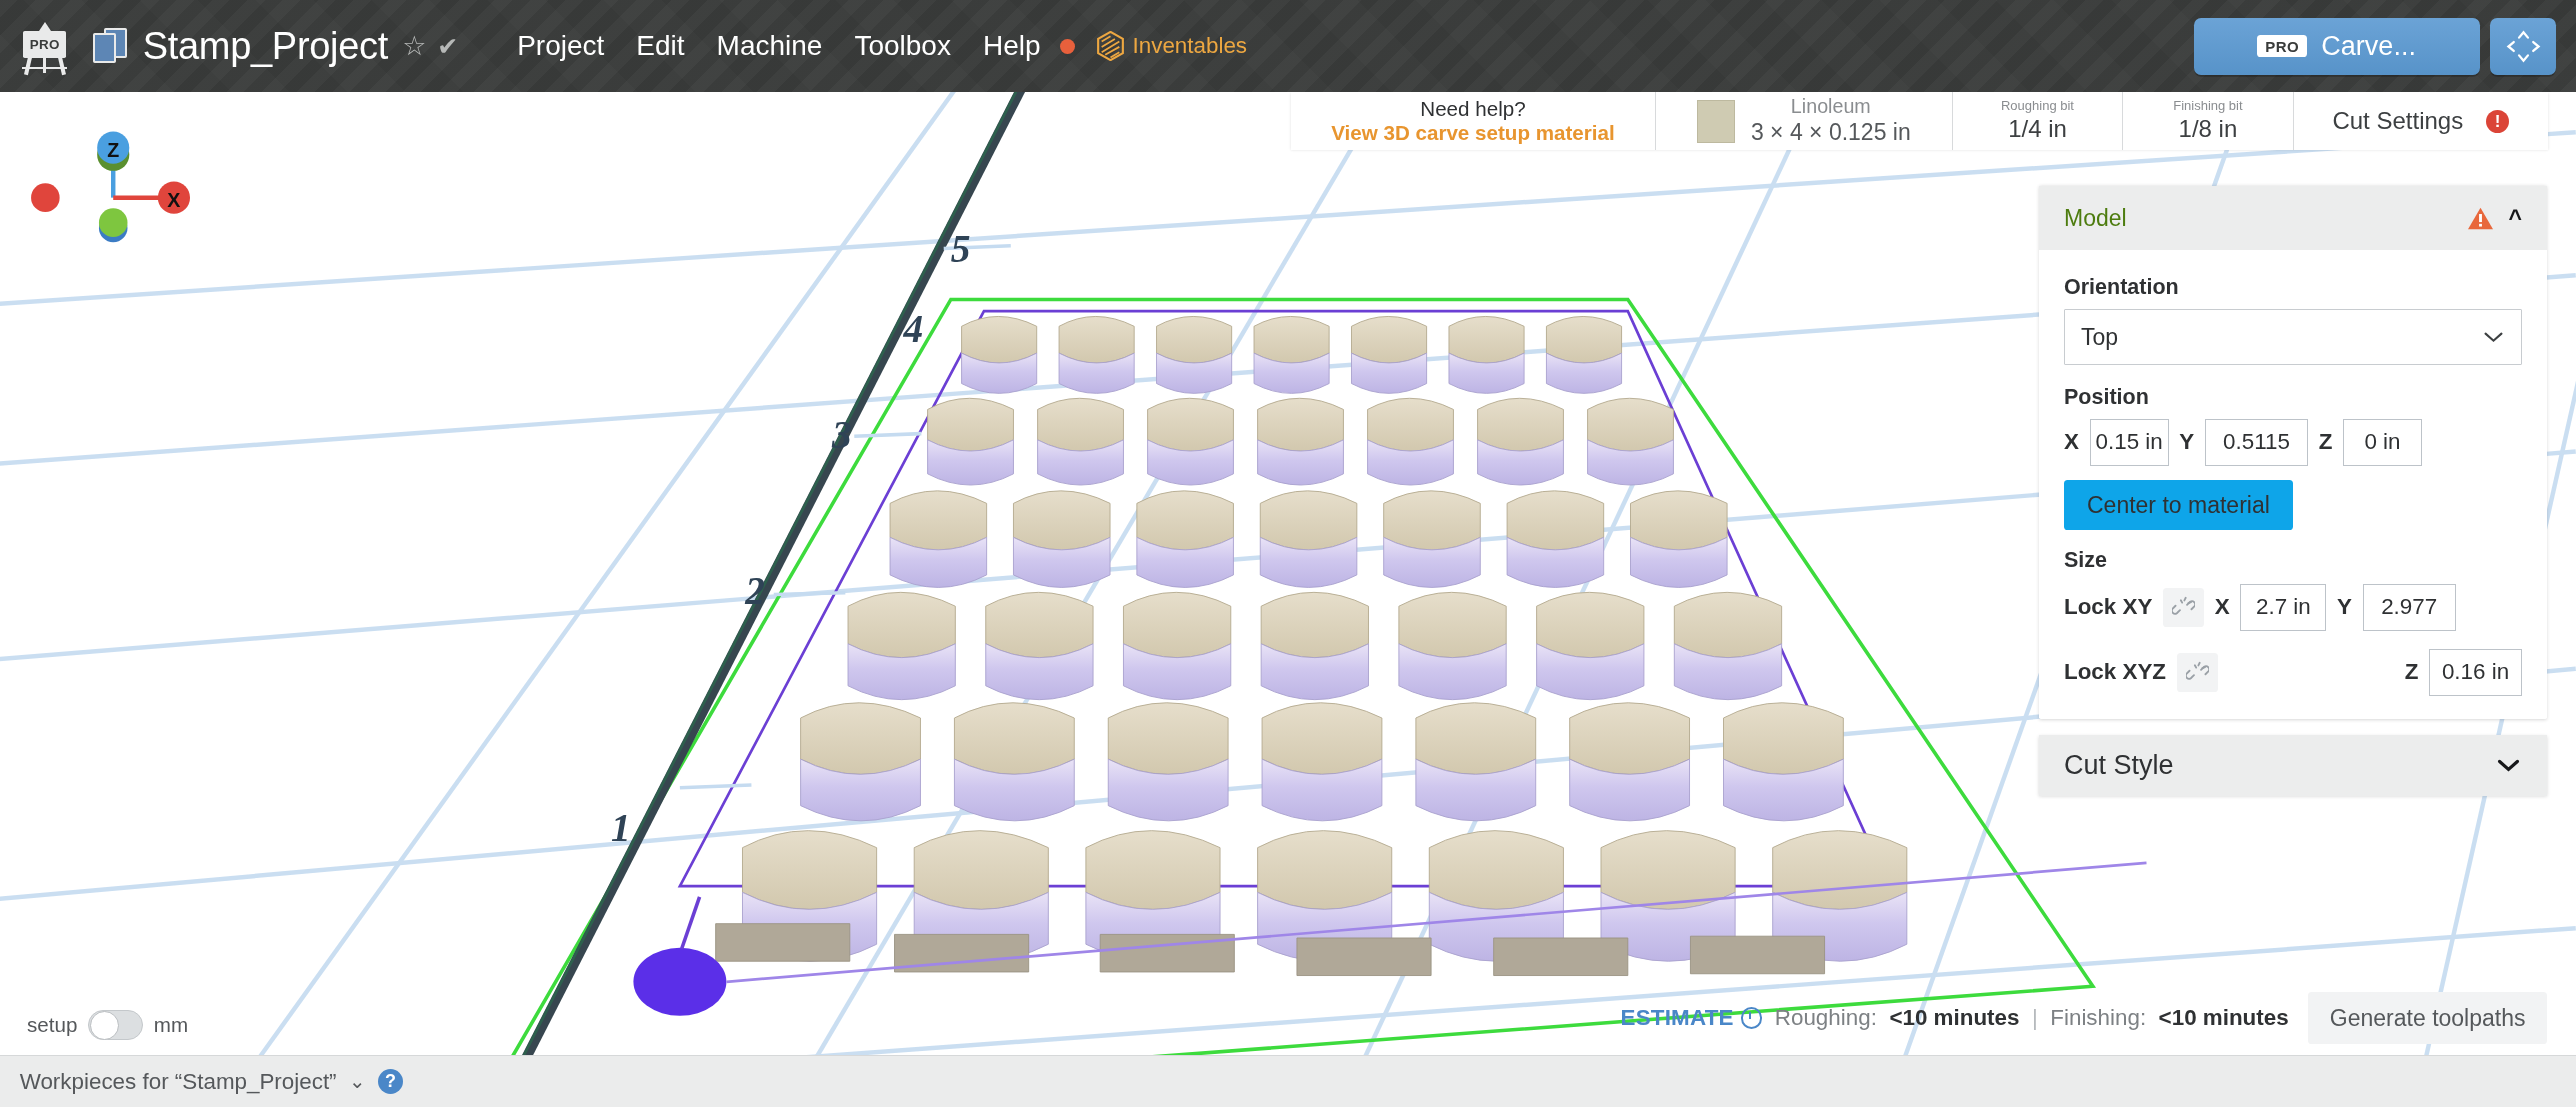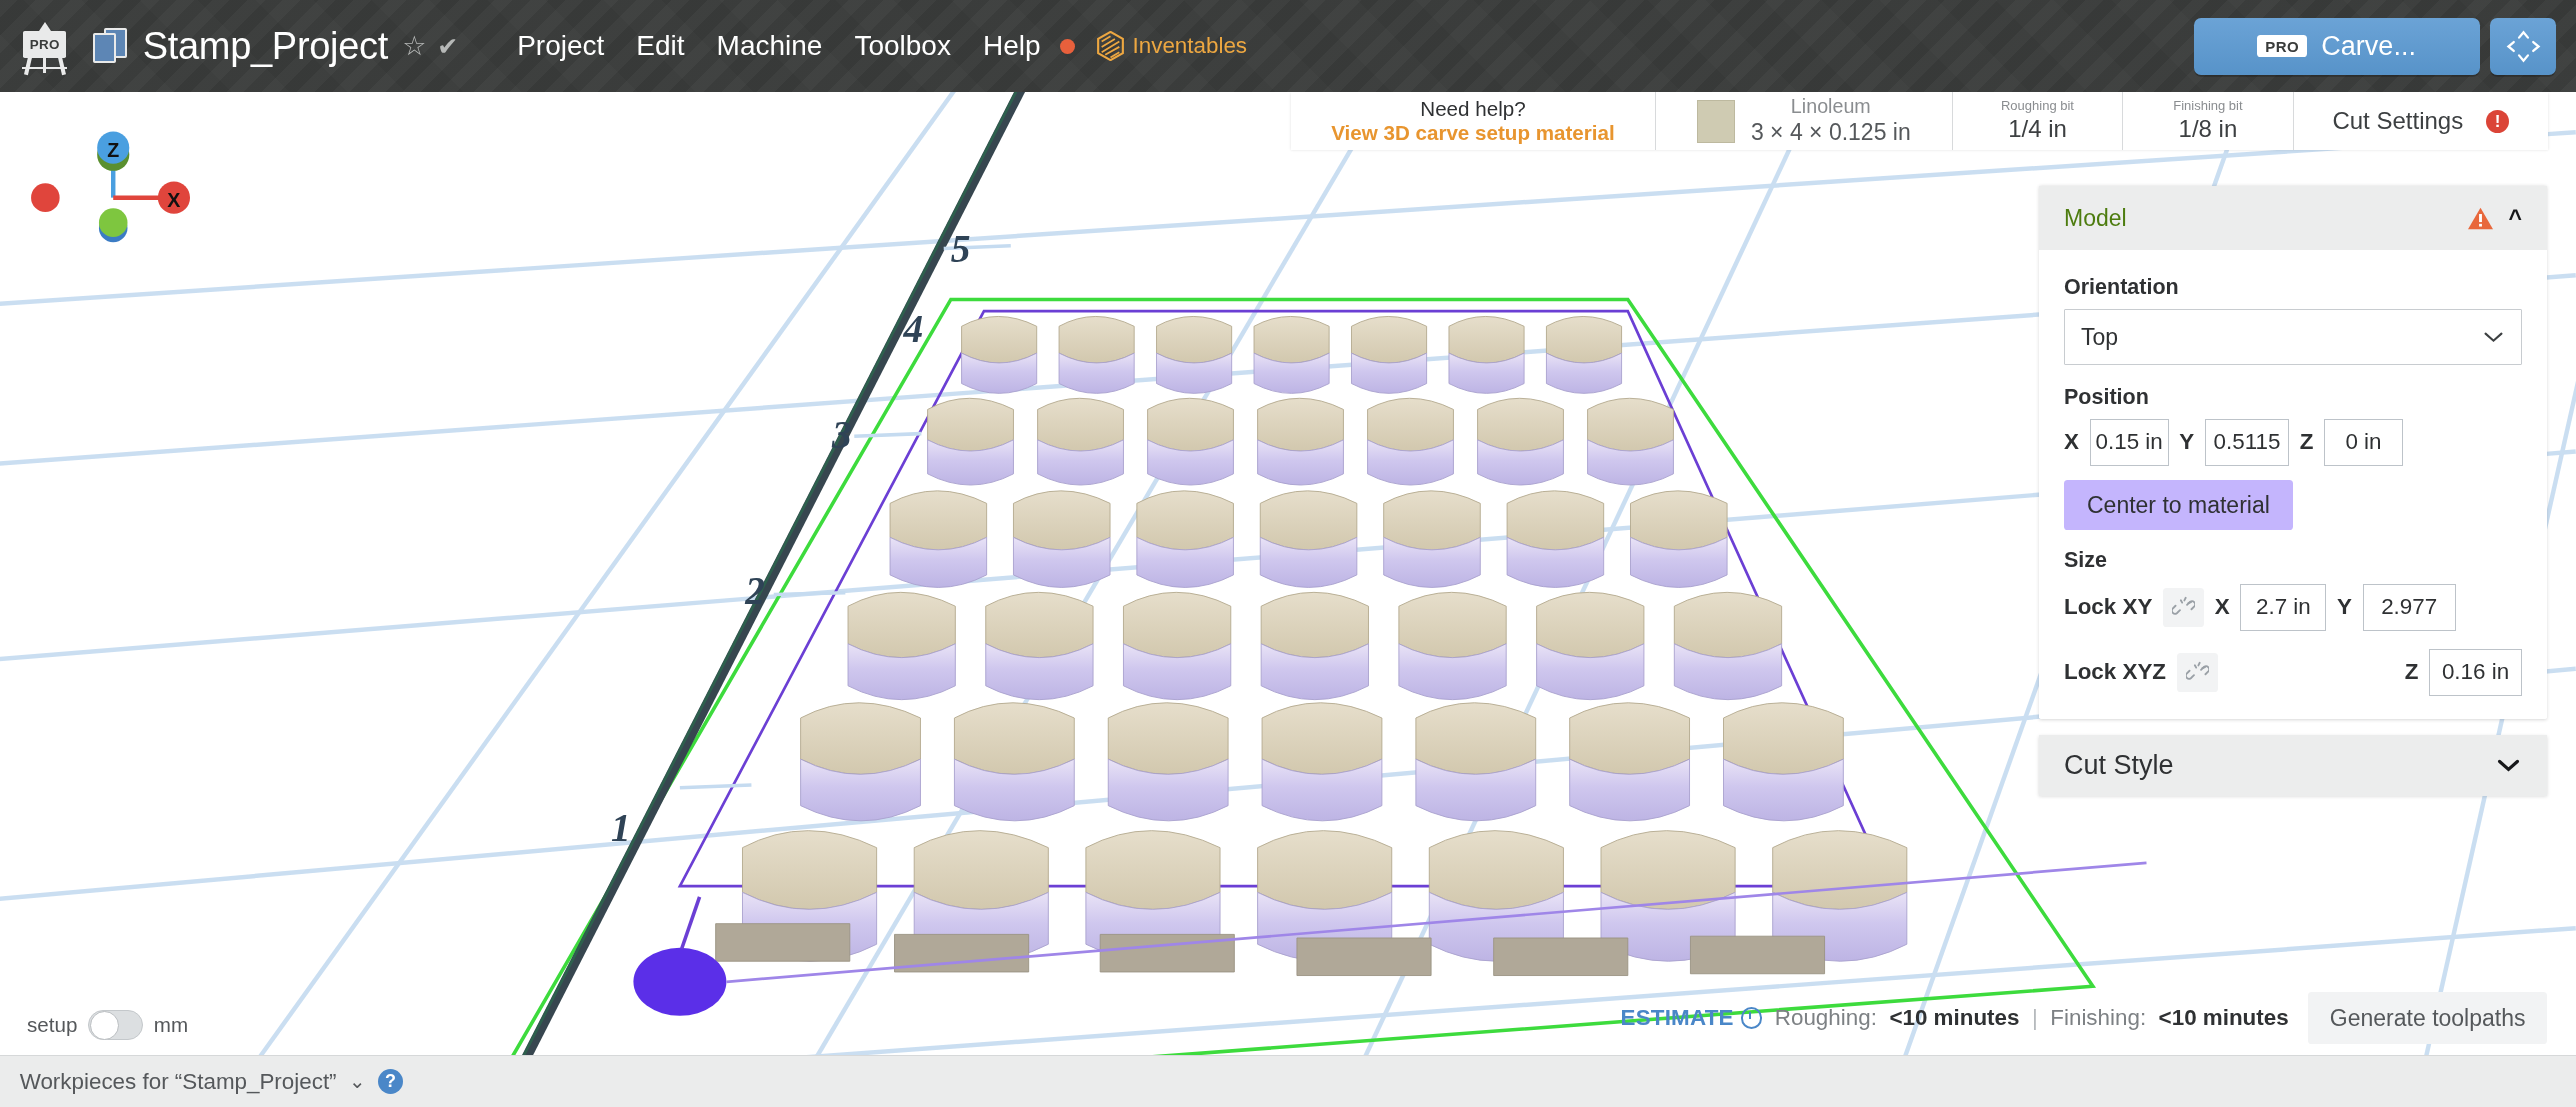--- a/index.html
+++ b/index.html
@@ -163,26 +163,26 @@
     font-size: 23px; color: #2f3133; background: #fff;
   }
   .row { display: flex; align-items: center; gap: 10.7px; margin-top: 5.4px; }
   .ax { font-size: 22.4px; font-weight: bold; color: #2f3133; }
   .num-in {
     border: 0.9px solid #bdc3c9; height: 47px; font-size: 22.4px; color: #2f3133;
     display: flex; align-items: center; justify-content: center; background: #fff;
     overflow: hidden; white-space: nowrap;
   }
   .w-pos { width: 79px; }
-  .w-posy { width: 84px; }
+  .w-posy { width: 103px; }
   .w-size { width: 86px; }
   .w-sizey { width: 93px; }
   .w-rot { width: 97px; }
   .btn-gray {
-    background: #c4b5fd; border: none; border-radius: 3.6px; height: 50px;
+    background: #0ea5e9; border: none; border-radius: 3.6px; height: 50px;
     font-size: 23px; color: #2f3133; padding: 0 23px; margin-top: 14.3px;
     font-family: "Liberation Sans", sans-serif;
   }
   .lock-lbl { font-size: 22.4px; font-weight: bold; color: #2f3133; }
   .lock-btn {
     width: 41px; height: 39px; background: #f2f3f4; border-radius: 3.6px;
     display: flex; align-items: center; justify-content: center; flex: 0 0 auto;
   }
   .cut-style-card { margin-top: 16px; }
   .cut-style-head {

